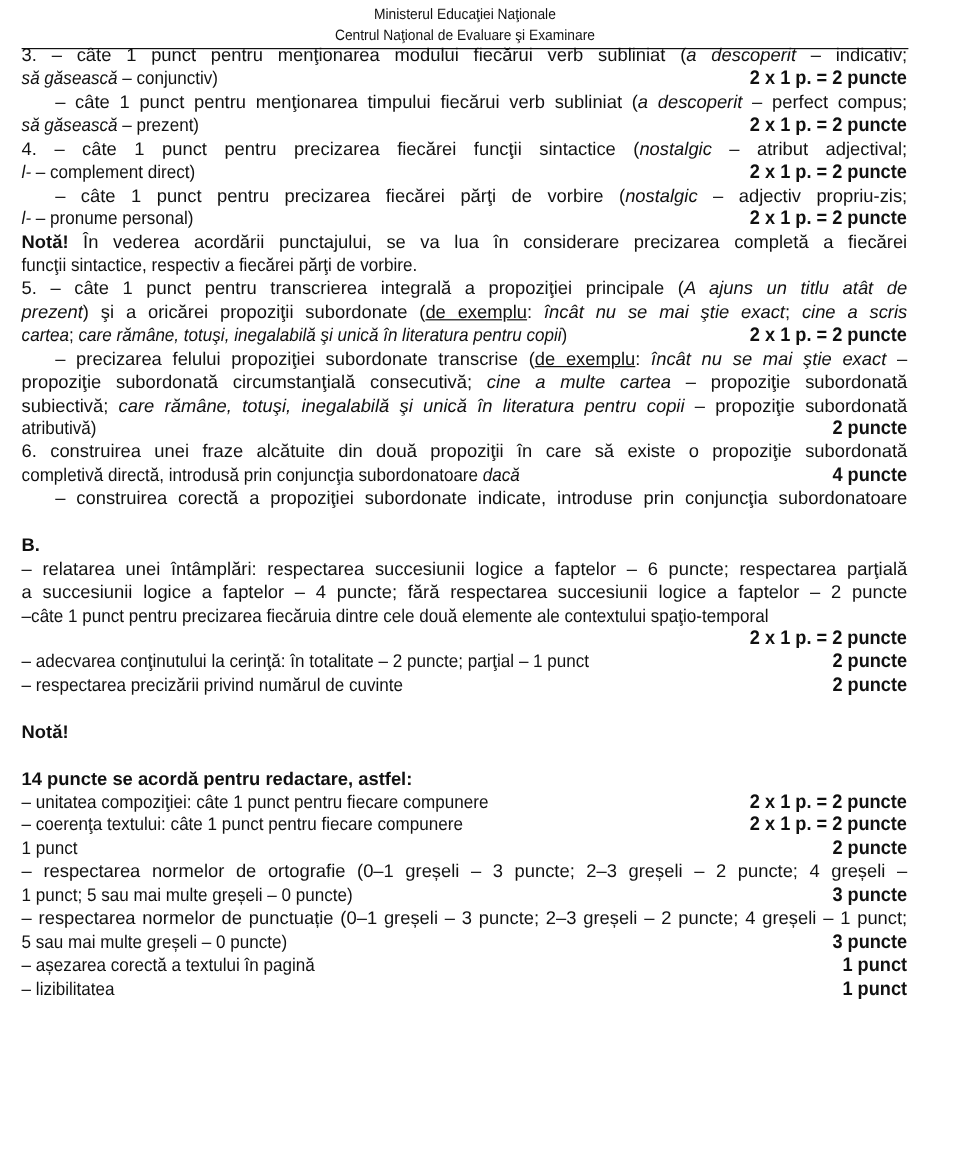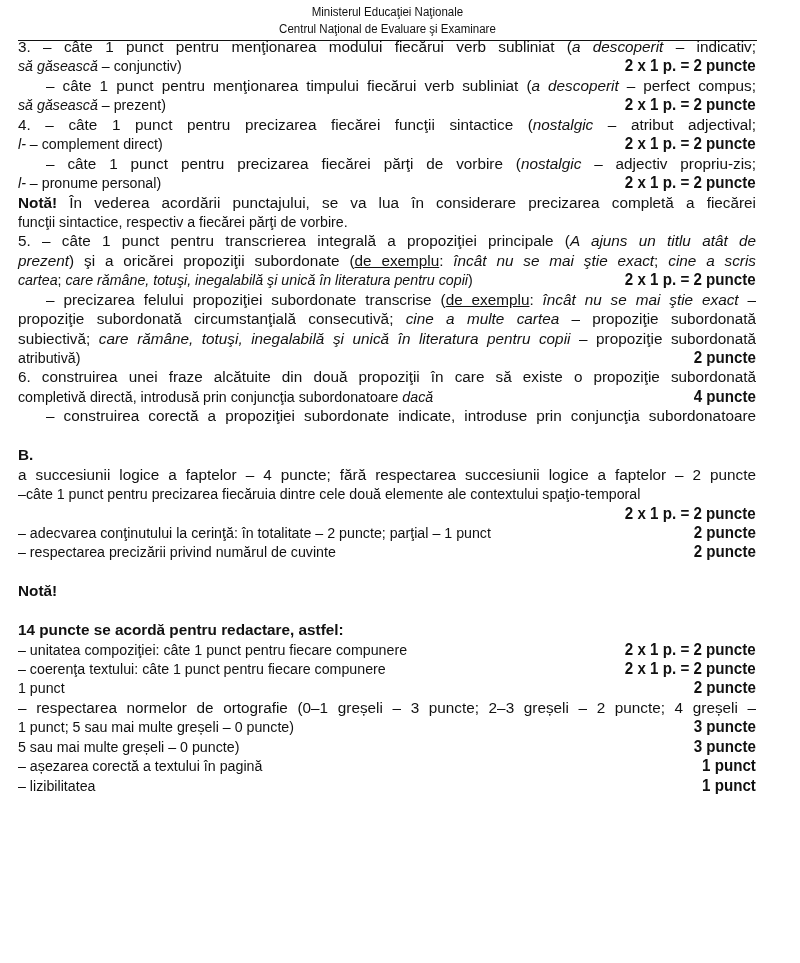--- a/index.html
+++ b/index.html
@@ -55,35 +55,37 @@
   <div class="ln j"><span>subiectivă; <i>care rămâne, totuşi, inegalabilă şi unică în literatura pentru copii</i> – propoziţie subordonată</span></div>
   <div class="ln"><span class="cond" style="transform: scaleX(0.93);">atributivă)</span><span class="score">2 puncte</span></div>
 
   <div class="ln j"><span>6. construirea unei fraze alcătuite din două propoziţii în care să existe o propoziţie subordonată</span></div>
   <div class="ln"><span class="cond" style="transform: scaleX(0.93);">completivă directă, introdusă prin conjuncţia subordonatoare <i>dacă</i></span><span class="score">4 puncte</span></div>
   <div class="ln j ind"><span>– construirea corectă a propoziţiei subordonate indicate, introduse prin conjuncţia subordonatoare</span></div>
 
   <div class="blank"></div>
 
   <div class="ln bold">B.</div>
+  <div class="ln j"><span>– relatarea unei întâmplări: respectarea succesiunii logice a faptelor – 6 puncte; respectarea parţială</span></div>
   <div class="ln j"><span>a succesiunii logice a faptelor – 4 puncte; fără respectarea succesiunii logice a faptelor – 2 puncte</span></div>
   <div class="ln"><span class="cond" style="transform: scaleX(0.93);">–câte 1 punct pentru precizarea fiecăruia dintre cele două elemente ale contextului spaţio-temporal</span></div>
   <div class="ln">
       <span class="score">2 x 1 p. = 2 puncte</span>
     </div>
   <div class="ln"><span class="cond" style="transform: scaleX(0.93);">– adecvarea conţinutului la cerinţă: în totalitate – 2 puncte; parţial – 1 punct</span><span class="score">2 puncte</span></div>
   <div class="ln"><span class="cond" style="transform: scaleX(0.93);">– respectarea precizării privind numărul de cuvinte</span><span class="score">2 puncte</span></div>
 
   <div class="blank"></div>
 
   <div class="ln bold">Notă!</div>
   <div class="blank"></div>
   <div class="ln bold">14 puncte se acordă pentru redactare, astfel:</div>
 
   <div class="ln"><span class="cond" style="transform: scaleX(0.93);">– unitatea compoziţiei: câte 1 punct pentru fiecare compunere</span><span class="score">2 x 1 p. = 2 puncte</span></div>
   <div class="ln"><span class="cond" style="transform: scaleX(0.93);">– coerenţa textului: câte 1 punct pentru fiecare compunere</span><span class="score">2 x 1 p. = 2 puncte</span></div>
   <div class="ln"><span class="cond" style="transform: scaleX(0.93);">1 punct</span><span class="score">2 puncte</span></div>
   <div class="ln j"><span>– respectarea normelor de ortografie (0–1 greșeli – 3 puncte; 2–3 greșeli – 2 puncte; 4 greșeli –</span></div>
   <div class="ln"><span class="cond" style="transform: scaleX(0.93);">1 punct; 5 sau mai multe greșeli – 0 puncte)</span><span class="score">3 puncte</span></div>
+  <div class="ln j"><span>– respectarea normelor de punctuație (0–1 greșeli – 3 puncte; 2–3 greșeli – 2 puncte; 4 greșeli – 1 punct;</span></div>
   <div class="ln"><span class="cond" style="transform: scaleX(0.93);">5 sau mai multe greșeli – 0 puncte)</span><span class="score">3 puncte</span></div>
   <div class="ln"><span class="cond" style="transform: scaleX(0.93);">– așezarea corectă a textului în pagină</span><span class="score">1 punct</span></div>
   <div class="ln"><span class="cond" style="transform: scaleX(0.93);">– lizibilitatea</span><span class="score">1 punct</span></div>
 </div>
 
 </body></html>

